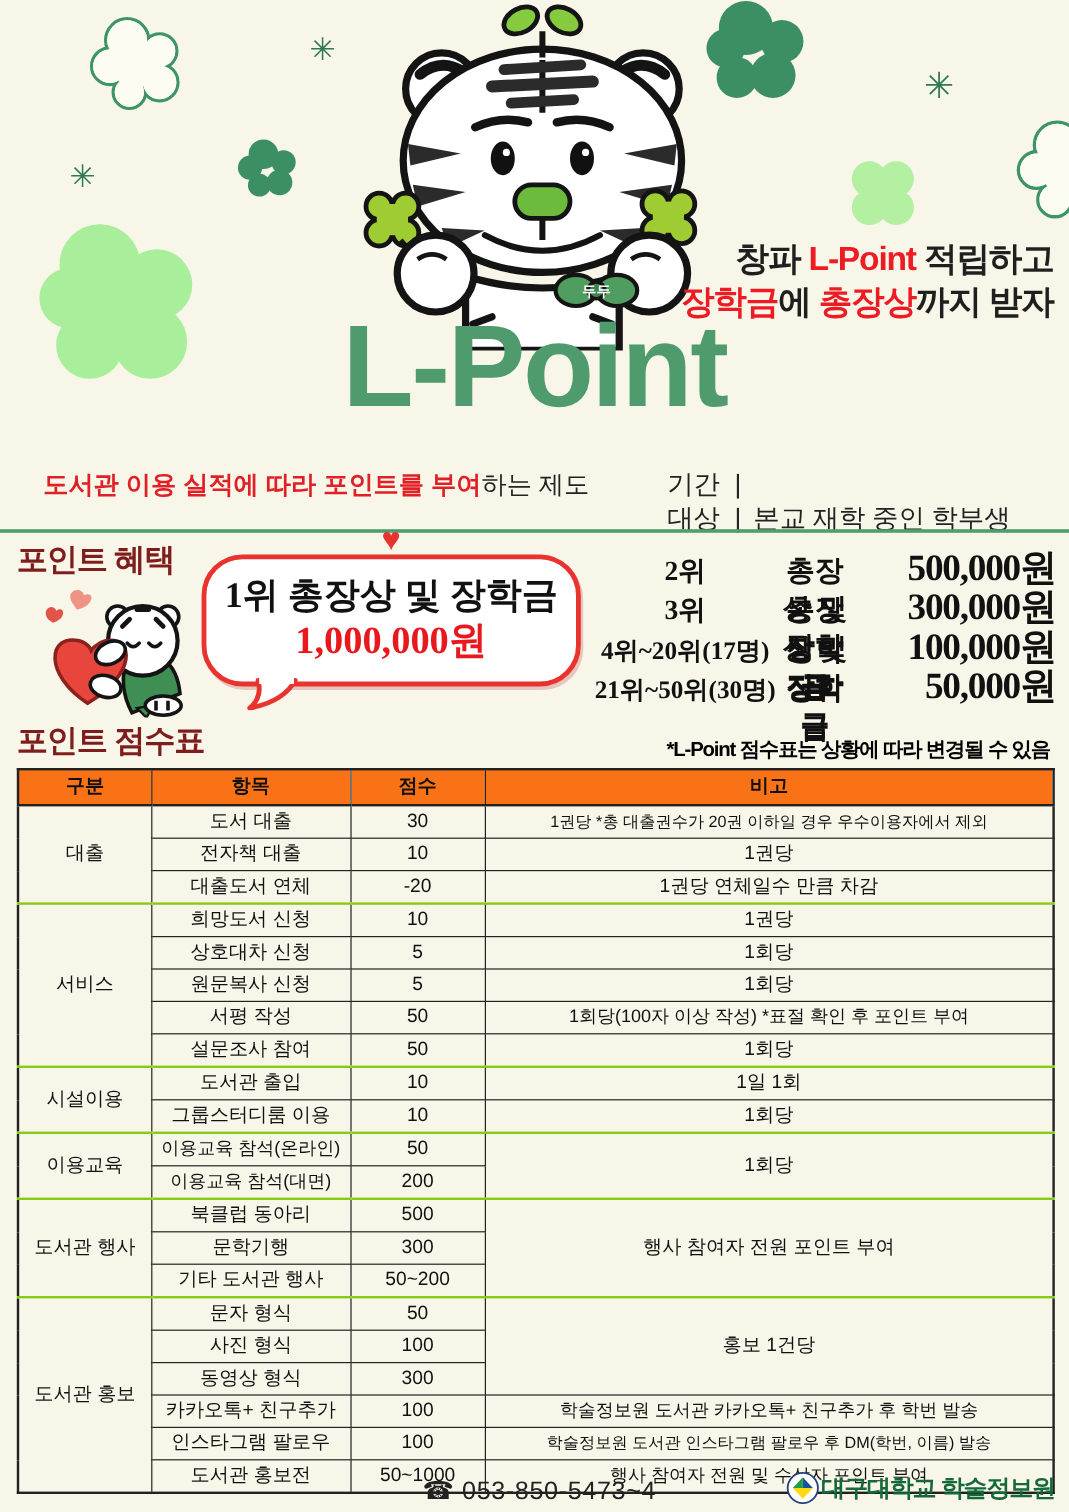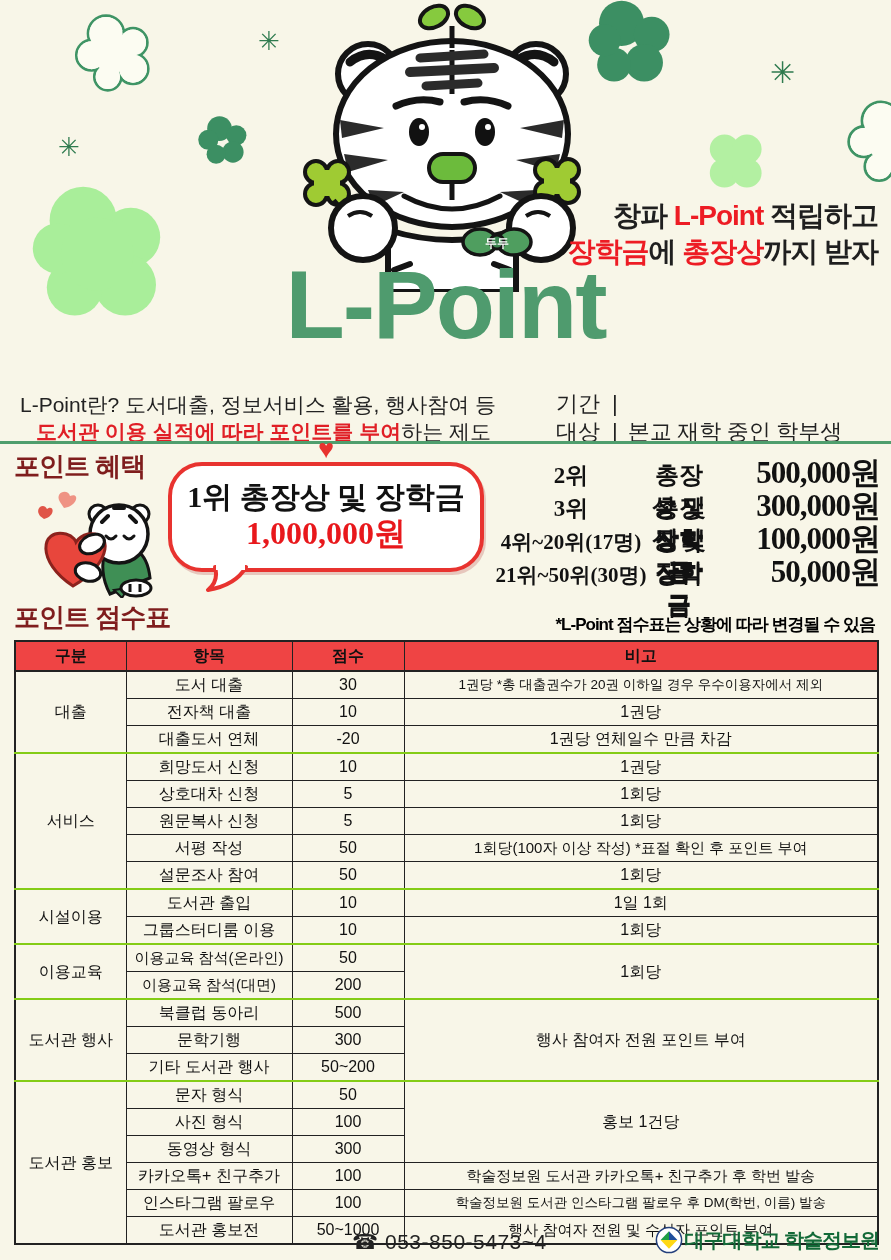--- a/index.html
+++ b/index.html
@@ -30,21 +30,21 @@
   .bubble-tail{position:absolute;left:34px;bottom:-24px;width:56px;height:30px;}
   .prizes{position:absolute;left:492px;top:452px;width:388px;font-family:"Liberation Serif",serif;color:#111;}
   .prize-row{display:flex;align-items:baseline;height:33px;}
   .prize-row .rank{width:158px;text-align:center;font-size:23px;font-weight:600;}
   .prize-row .plabel{flex:1;text-align:center;font-size:24px;font-weight:600;}
   .prize-row .amount{width:172px;text-align:right;font-size:31px;font-weight:700;letter-spacing:-1px;}
   
   .tbl-note{position:absolute;right:16px;top:613px;font-size:17px;font-weight:700;color:#000000;letter-spacing:-1px;}
   table.score{position:absolute;left:14px;top:640px;width:863px;border-collapse:collapse;table-layout:fixed;font-size:16px;color:#111;}
   table.score th,table.score td{border:1px solid #222;text-align:center;padding:0 3px;height:26px;line-height:1.1;overflow:hidden;}
-  table.score th{background:#ef4444;font-weight:700;height:28px;border-bottom:2px solid #222;}
+  table.score th{background:#f97316;font-weight:700;height:28px;border-bottom:2px solid #222;}
   table.score{border:2px solid #222;}
   table.score .gstart td{border-top:2px solid #84cc16;}
   table.score col.c-group{width:111px;}
   table.score col.c-item{width:166px;}
   table.score col.c-score{width:112px;}
   table.score col.c-note{width:474px;}
   table.score td.sm{font-size:13.5px;}
   table.score td.md{font-size:15px;}
   
   .footer-phone{position:absolute;left:352px;top:1230px;font-size:21px;color:#222;letter-spacing:.5px;}
@@ -205,21 +205,20 @@
   </svg>
 
   <div class="tagline">
     <div><span>창파 </span><span class="red">L-Point</span><span> 적립하고</span></div>
     <div><span class="red">장학금</span><span>에 </span><span class="red">총장상</span><span>까지 받자</span></div>
   </div>
 
   <div class="big-title">L-Point</div>
 
   <div class="intro-left">
-    <div>L-Point란? 도서대출, 정보서비스 활용, 행사참여 등</div>
     <div class="l2"><span class="red">도서관 이용 실적에 따라 포인트를 부여</span><span>하는 제도</span></div>
   </div>
   <div class="intro-right">
     <div class="row">
         <span class="lbl">기간</span>
         <span class="bar">|</span>
       </div>
     <div class="row">
         <span class="lbl">대상</span>
         <span class="bar">|</span>

